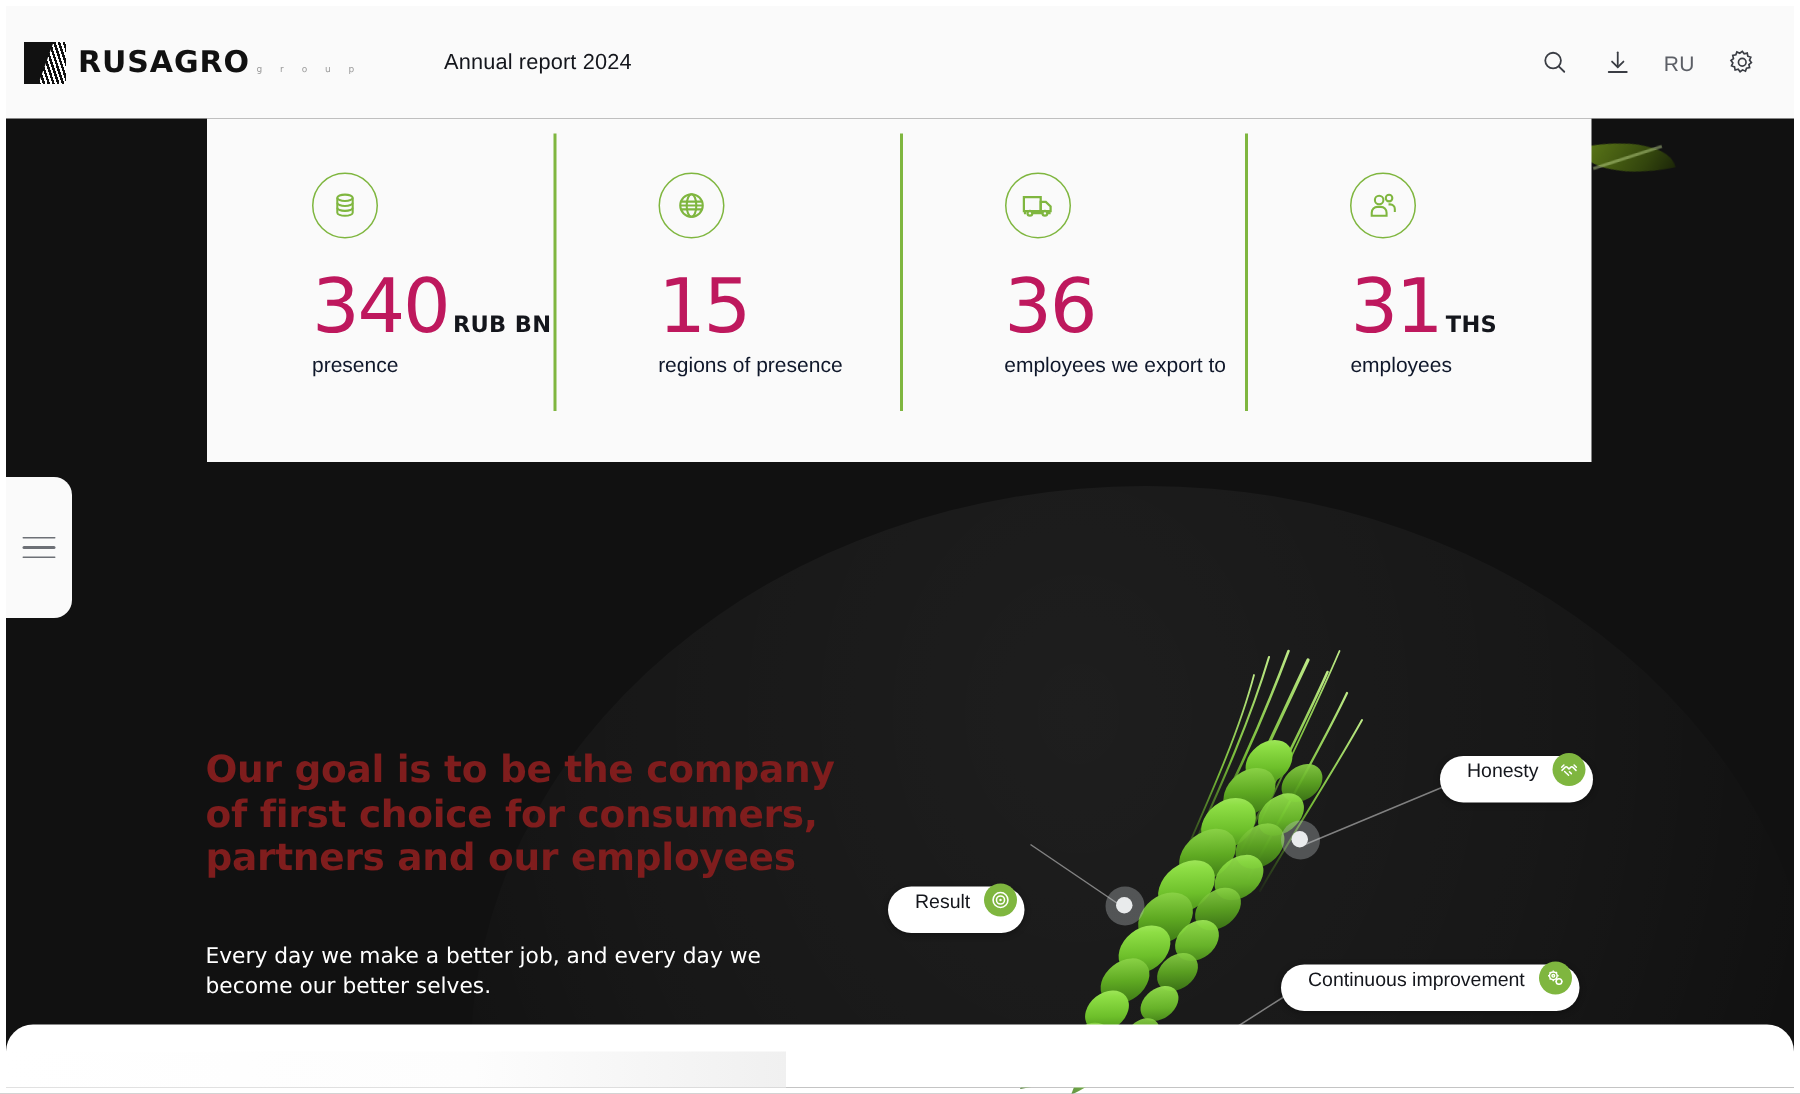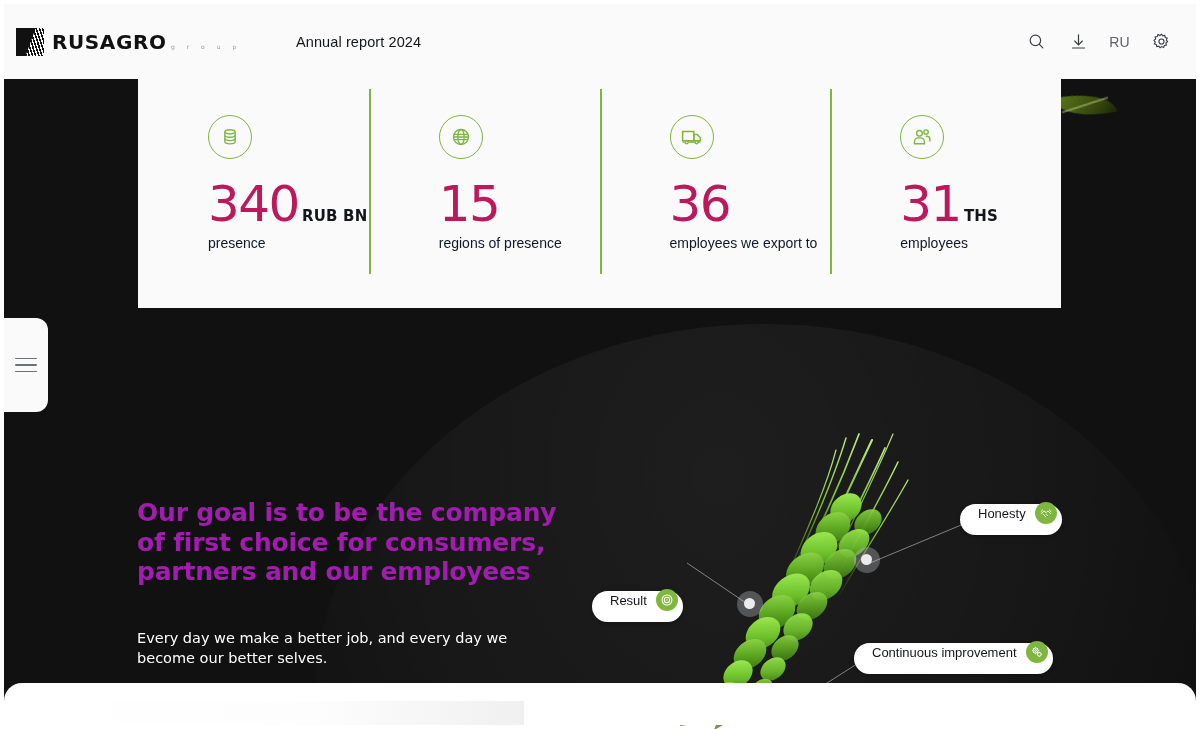--- a/index.html
+++ b/index.html
@@ -252,21 +252,21 @@
     position: absolute;
     left: 137px;
     top: 498px;
     width: 430px;
     z-index: 20;
   }
   .headline h1 {
     font-size: 25px;
     line-height: 1.18;
     font-weight: 700;
-    color: #a21caf;
+    color: #7f1d1d;
     letter-spacing: -0.2px;
     font-family: "DejaVu Sans", sans-serif;
   }
   .headline p {
     margin-top: 41px;
     font-size: 14.5px;
     line-height: 1.44;
     font-weight: 400;
     color: #ffffff;
     font-family: "DejaVu Sans", sans-serif;

